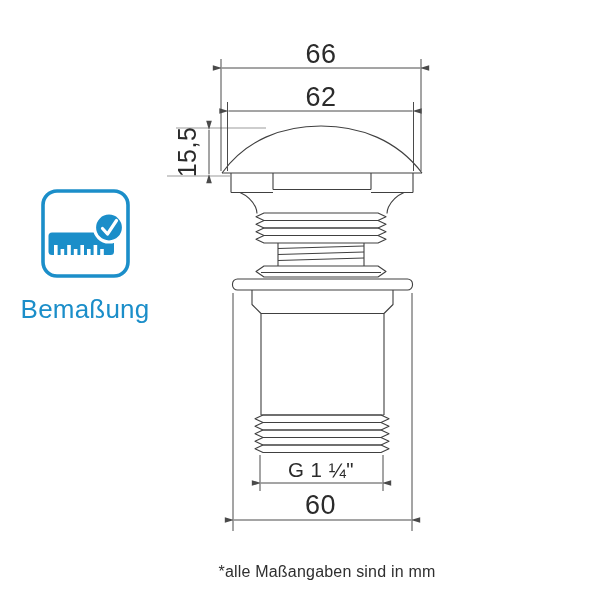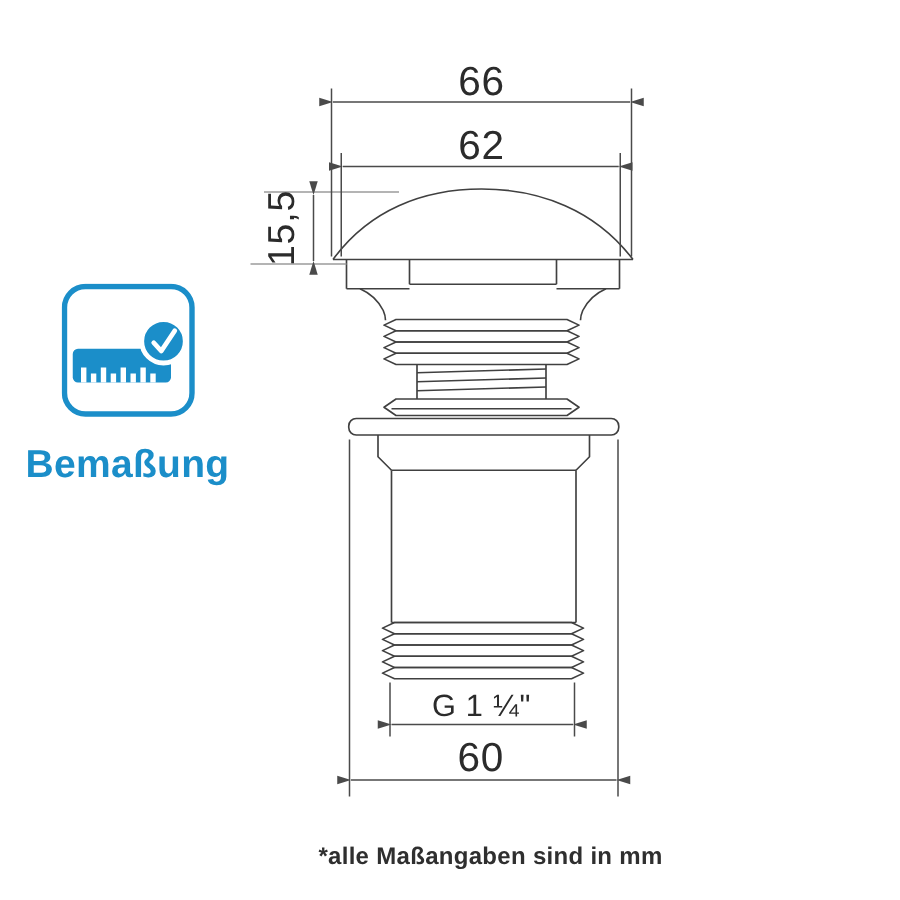--- a/index.html
+++ b/index.html
@@ -18,27 +18,27 @@
     fill:#2b2b2b;font-family:"Liberation Sans", sans-serif;
     font-size:27px;text-anchor:middle;letter-spacing:0.5px;
   }
   .dimtxt-small{font-size:20.5px;letter-spacing:0.5px;}
   .dimtxt-rot{font-size:25px;}
 
   
   .badge-icon{position:absolute;left:41px;top:189px;width:89px;height:89px;}
   .badge-label{
     position:absolute;left:10px;top:294px;width:150px;
-    text-align:center;font-size:26px;font-weight:700;color:#1b8ec9;
+    text-align:center;font-size:26px;font-weight:400;color:#1b8ec9;
     letter-spacing:0.2px;
   }
 
   
   .footnote{
-    position:absolute;top:561px;font-size:16px;font-weight:700;
+    position:absolute;top:561px;font-size:16px;font-weight:400;
     color:#2f2f2f;line-height:21px;letter-spacing:0.2px;
   }
   .footnote-units{left:160px;width:334px;text-align:center;}
   .footnote-thread{left:452px;width:146px;text-align:center;}
 </style>
 </head>
 <body>
 
 <div class="stage">
 

